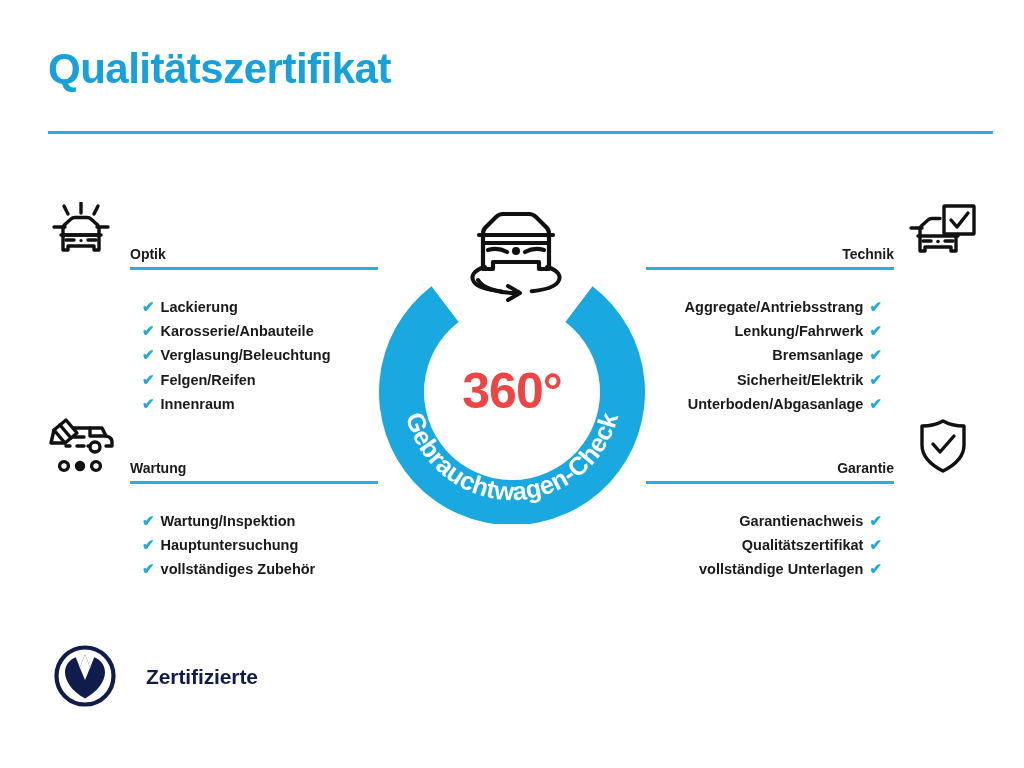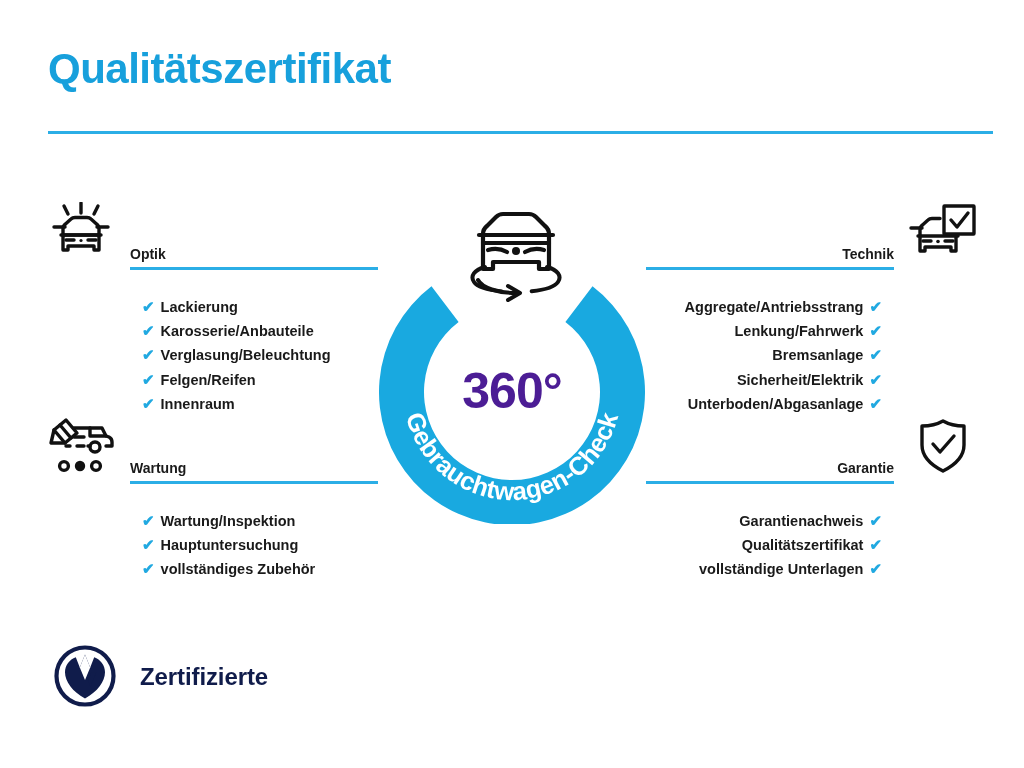--- a/index.html
+++ b/index.html
@@ -117,21 +117,21 @@
     position: absolute;
     left: 0;
     top: 0;
     width: 266px;
     height: 266px;
     display: flex;
     align-items: center;
     justify-content: center;
     font-size: 50px;
     font-weight: bold;
-    color: #4c1d95;
+    color: #ef4444;
     letter-spacing: -1px;
     pointer-events: none;
   }
   .badge-car {
     position: absolute;
     left: 452px;
     top: 196px;
     width: 128px;
     height: 106px;
   }
@@ -139,22 +139,22 @@
   
   .vw-lockup {
     position: absolute;
     left: 54px;
     top: 645px;
     display: flex;
     align-items: center;
   }
   .vw-mark { width: 62px; height: 62px; flex: 0 0 auto; }
   .vw-text {
-    margin-left: 24px;
-    font-size: 24px;
+    margin-left: 30px;
+    font-size: 21px;
     font-weight: bold;
     line-height: 25px;
     color: #101C4B;
     letter-spacing: -0.1px;
   }
 </style>
 </head>
 <body>
 
 <div class="page-title">Qualitätszertifikat</div>

